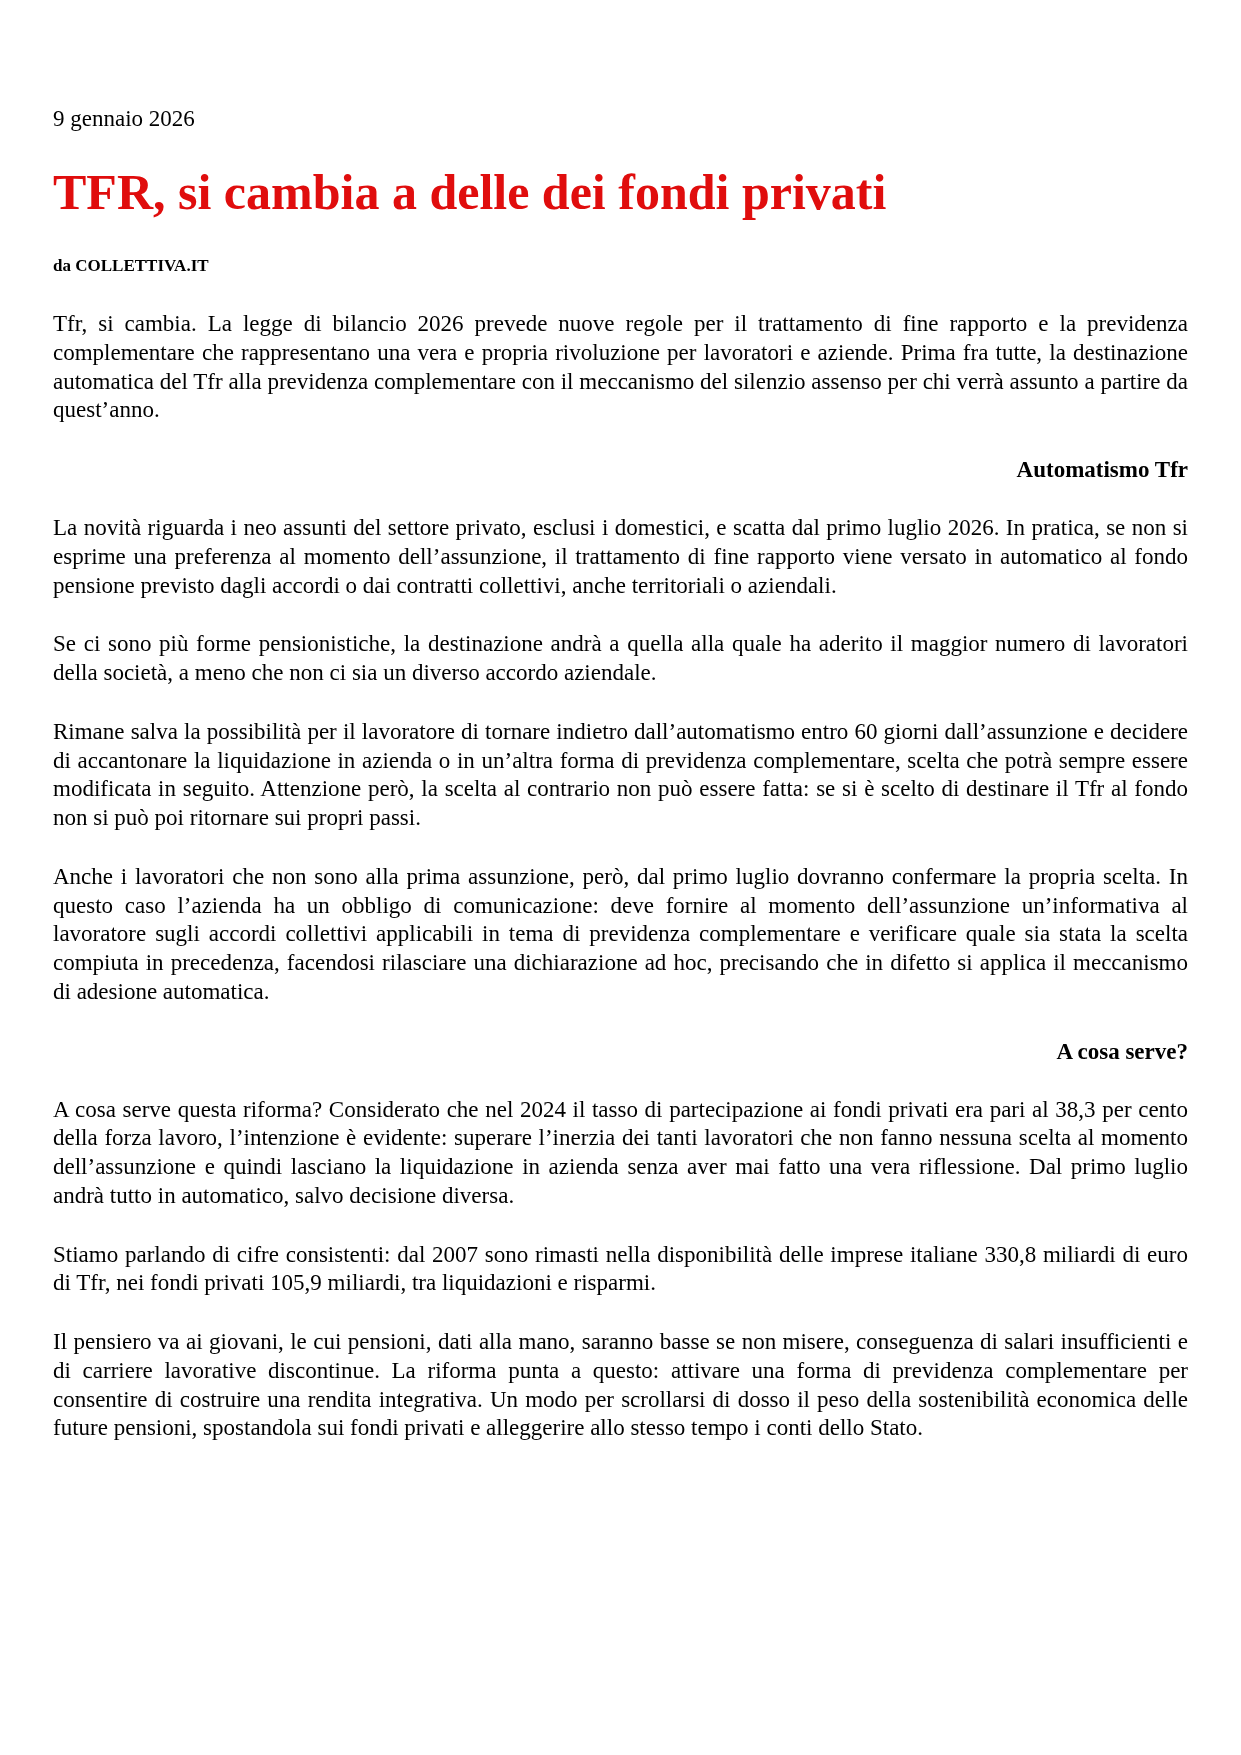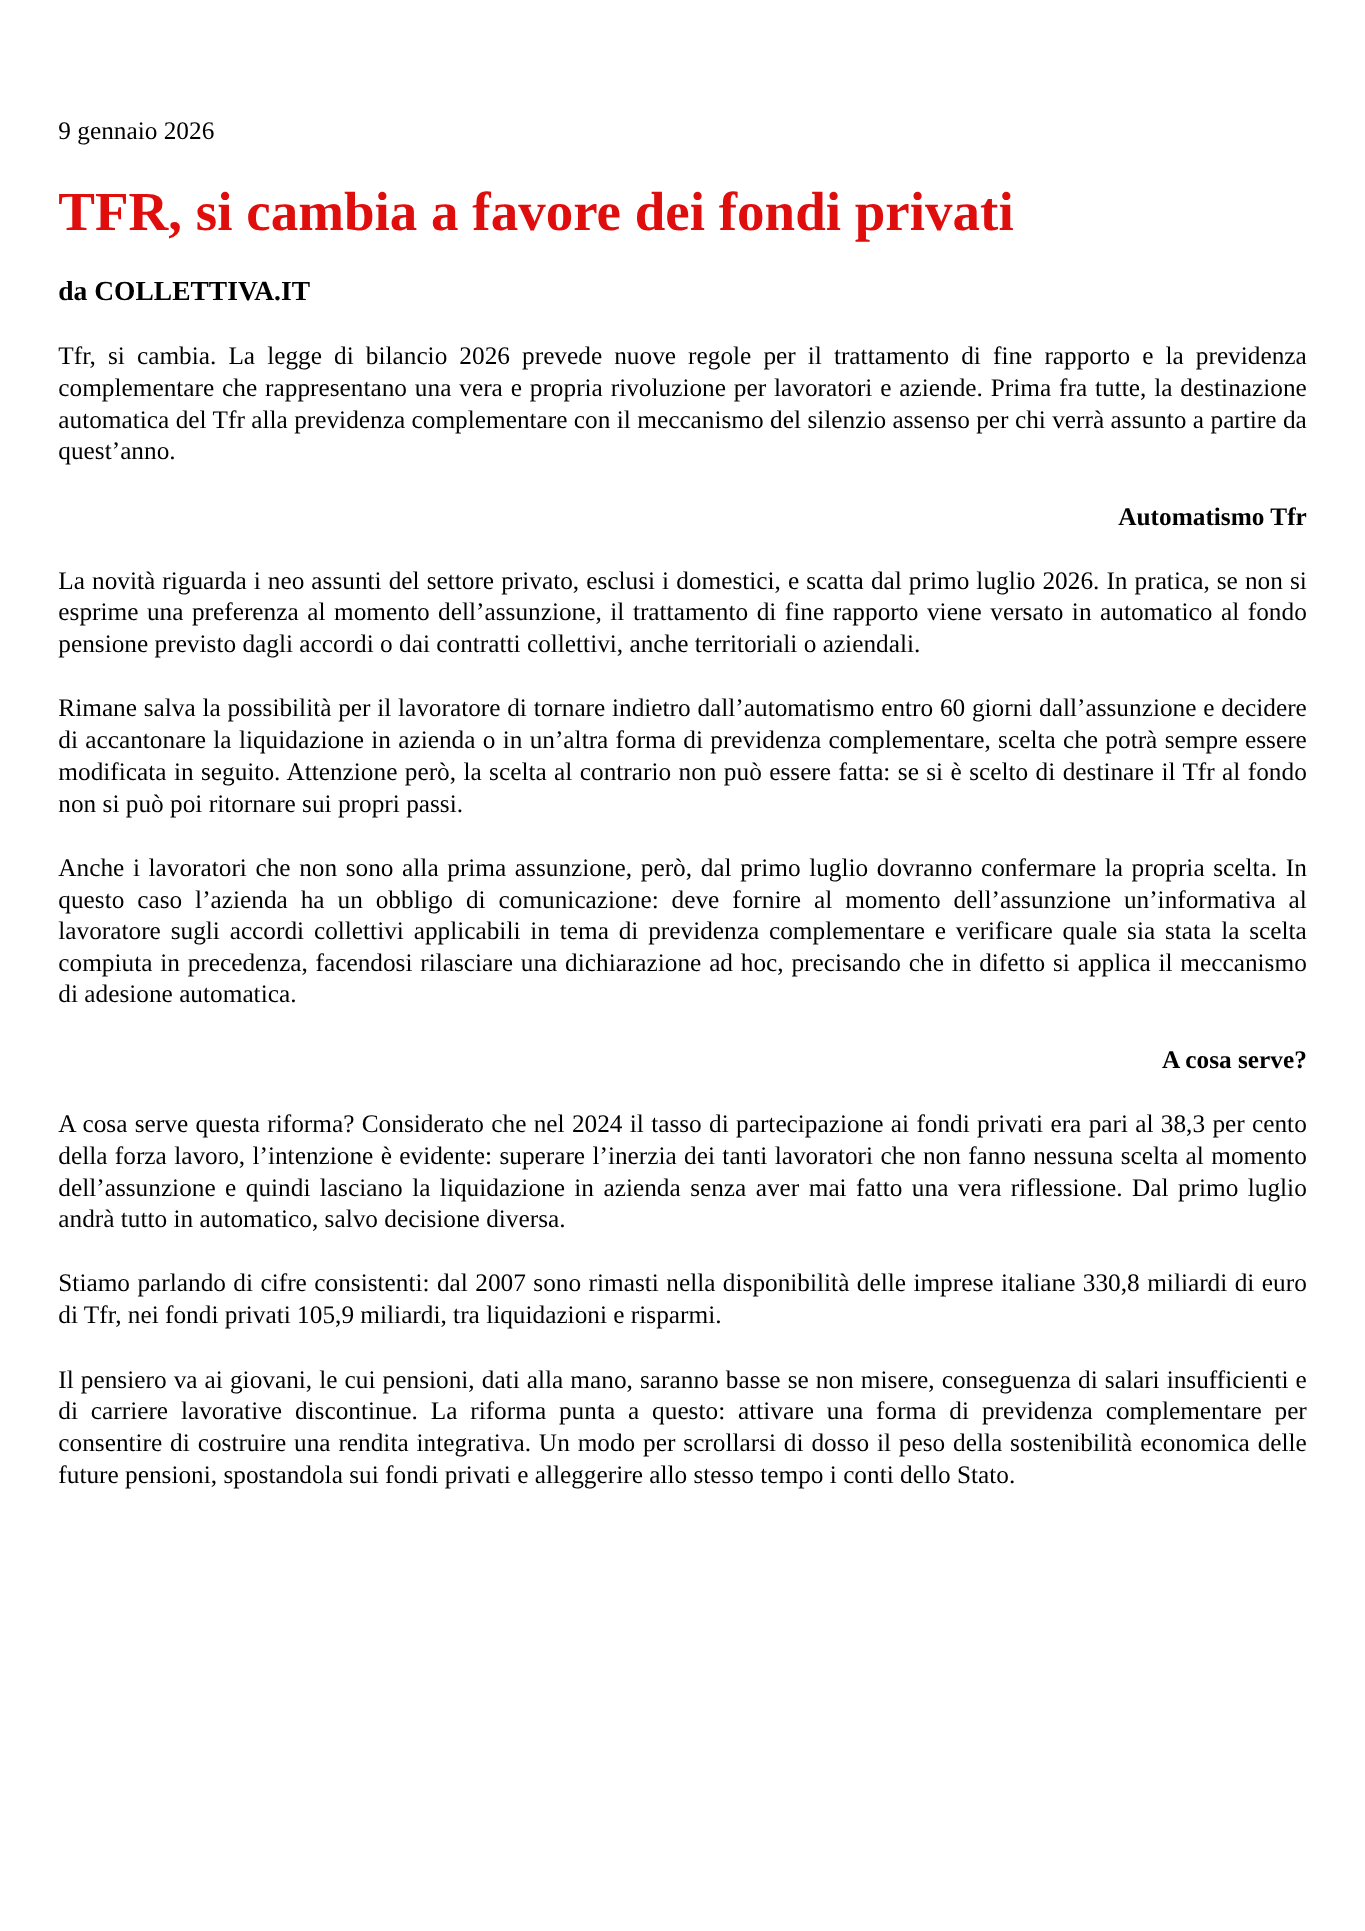--- a/index.html
+++ b/index.html
@@ -25,21 +25,21 @@
     margin: 0 0 30px 0;
   }
   .doc-title {
     font-size: 50px;
     line-height: 58px;
     font-weight: bold;
     letter-spacing: 0;
     margin: 0 0 30px 0;
   }
   .doc-byline {
-    font-size: 25px;
+    font-size: 17px;
     line-height: 29px;
     font-weight: bold;
     margin: 0 0 30px 0;
   }
   .doc-heading {
     font-size: 23px;
     line-height: 29px;
     font-weight: bold;
     margin: 0 0 30px 0;
     text-align: right;
@@ -51,30 +51,31 @@
     margin: 0 0 30px 0;
   }
 </style>
 </head>
 <body>
 
 <div class="doc-page">
 
   <div class="doc-date">9 gennaio 2026</div>
 
-  <h1 class="doc-title" style="color: rgb(224, 13, 13);">TFR, si cambia a favore dei fondi privati</h1>
+  <h1 class="doc-title" style="color: rgb(224, 13, 13);">TFR, si cambia a delle dei fondi privati</h1>
 
   <div class="doc-byline">da COLLETTIVA.IT</div>
 
   <p class="doc-paragraph">Tfr, si cambia. La legge di bilancio 2026 prevede nuove regole per il trattamento di fine rapporto e la previdenza complementare che rappresentano una vera e propria rivoluzione per lavoratori e aziende. Prima fra tutte, la destinazione automatica del Tfr alla previdenza complementare con il meccanismo del silenzio assenso per chi verrà assunto a partire da quest’anno.</p>
 
   <div class="doc-heading">Automatismo Tfr</div>
 
   <p class="doc-paragraph">La novità riguarda i neo assunti del settore privato, esclusi i domestici, e scatta dal primo luglio 2026. In pratica, se non si esprime una preferenza al momento dell’assunzione, il trattamento di fine rapporto viene versato in automatico al fondo pensione previsto dagli accordi o dai contratti collettivi, anche territoriali o aziendali.</p>
 
+  <p class="doc-paragraph">Se ci sono più forme pensionistiche, la destinazione andrà a quella alla quale ha aderito il maggior numero di lavoratori della società, a meno che non ci sia un diverso accordo aziendale.</p>
 
 
   <p class="doc-paragraph">Rimane salva la possibilità per il lavoratore di tornare indietro dall’automatismo entro 60 giorni dall’assunzione e decidere di accantonare la liquidazione in azienda o in un’altra forma di previdenza complementare, scelta che potrà sempre essere modificata in seguito. Attenzione però, la scelta al contrario non può essere fatta: se si è scelto di destinare il Tfr al fondo non si può poi ritornare sui propri passi.</p>
 
   <p class="doc-paragraph">Anche i lavoratori che non sono alla prima assunzione, però, dal primo luglio dovranno confermare la propria scelta. In questo caso l’azienda ha un obbligo di comunicazione: deve fornire al momento dell’assunzione un’informativa al lavoratore sugli accordi collettivi applicabili in tema di previdenza complementare e verificare quale sia stata la scelta compiuta in precedenza, facendosi rilasciare una dichiarazione ad hoc, precisando che in difetto si applica il meccanismo di adesione automatica.</p>
 
   <div class="doc-heading">A cosa serve?</div>
 
   <p class="doc-paragraph">A cosa serve questa riforma? Considerato che nel 2024 il tasso di partecipazione ai fondi privati era pari al 38,3 per cento della forza lavoro, l’intenzione è evidente: superare l’inerzia dei tanti lavoratori che non fanno nessuna scelta al momento dell’assunzione e quindi lasciano la liquidazione in azienda senza aver mai fatto una vera riflessione. Dal primo luglio andrà tutto in automatico, salvo decisione diversa.</p>
 

